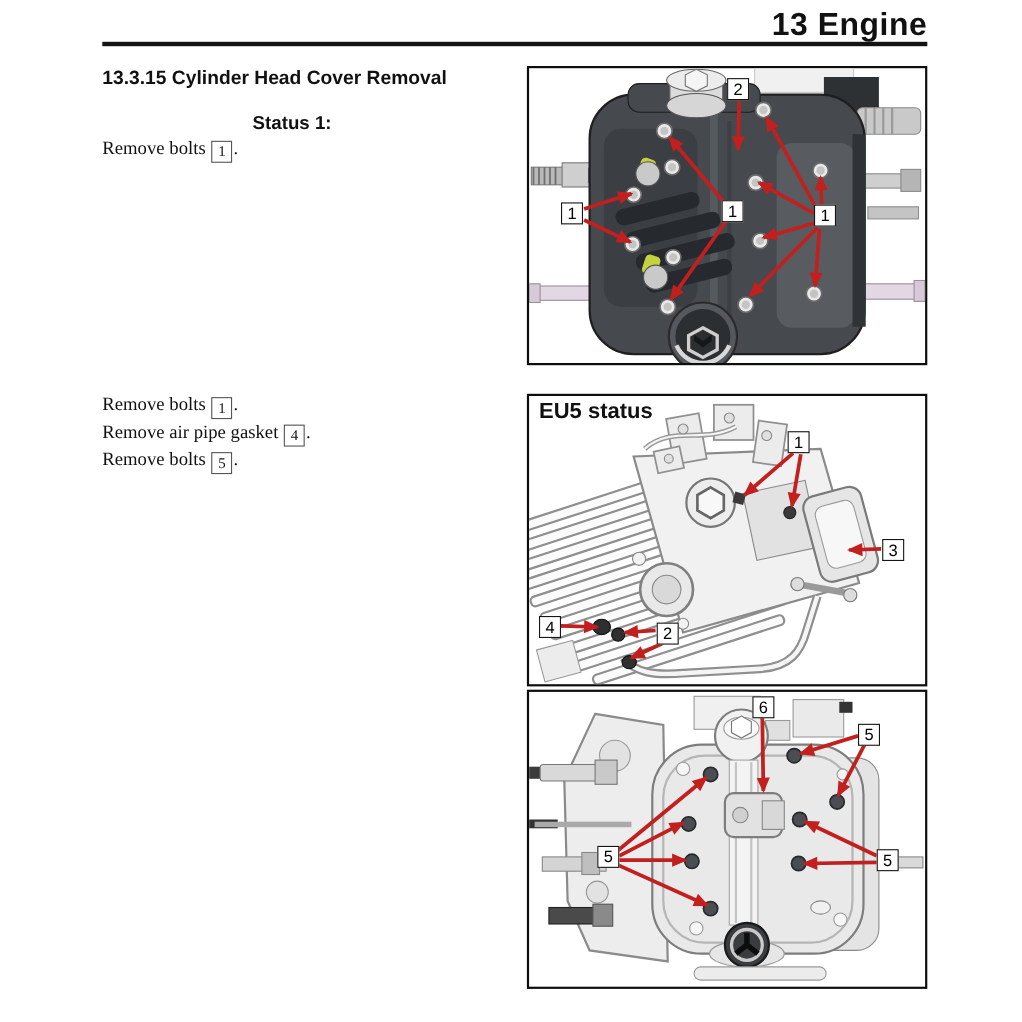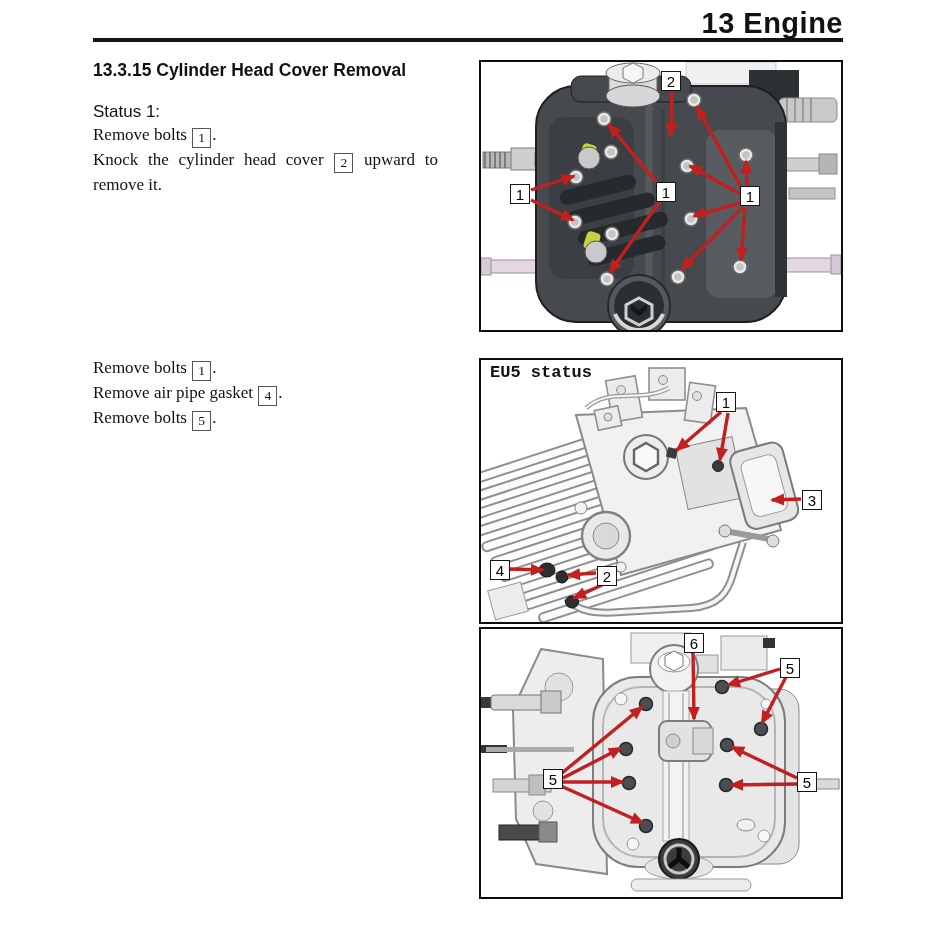--- a/index.html
+++ b/index.html
@@ -22,56 +22,55 @@
     font-size:17.5px; font-weight:bold;
   }
   
   .instructions {
     position:absolute; left:93px; width:345px;
     font-size:17px; line-height:23px; text-align:justify;
   }
   #status1-block { top:100px; }
   #eu5-block { top:356px; }
   .iline { margin:0;font-family:Liberation Serif, serif; }
-  .ihead { margin:0; font-weight:normal; text-align:left; }
+  .ihead { margin:0; font-weight:bold; text-align:center; }
   .numbox {
     display:inline-block; min-width:11px; padding:0 3px; height:18px;
     line-height:17px; border:1.2px solid #555; background:#fff;
     text-align:center; font-size:13.5px; vertical-align:-2px; margin:0 1px;
   }
   
   .figure {
     position:absolute; left:479px; width:364px; box-sizing:border-box;
     border:2px solid #0d0d0d; background:#fff;
   }
   .figure svg { position:absolute; left:0; top:0; }
   .fig-label {
-    position:absolute; left:9px; top:3px; font-size:17px; font-weight:bold;
-    z-index:4; background:transparent;font-family:Liberation Mono, monospace;
+    position:absolute; left:9px; top:3px; font-size:20px; font-weight:bold;
+    z-index:4; background:transparent;
   }
   .callout {
     position:absolute; z-index:5; box-sizing:border-box;
     min-width:20px; height:20px; padding:0 4px;
     background:#fff; border:1.6px solid #151515;
     display:flex; align-items:center; justify-content:center;
     font-size:15px; color:#000;
   }
   .base { z-index:1; } .overlay { z-index:3; }
 </style>
 </head>
 <body>
 
 <div class="chapter-title">13 Engine</div>
 <div class="header-rule"></div>
 <div class="section-title">13.3.15 Cylinder Head Cover Removal</div>
 
 <div class="instructions" id="status1-block">
   <p class="ihead">Status 1:</p>
   <p class="iline"><span>Remove bolts</span> <span class="numbox">1</span><span>.</span></p>
-  <p class="iline"><span>Knock the cylinder head cover</span> <span class="numbox">2</span> <span>upward to remove it.</span></p>
 </div>
 
 <div class="instructions" id="eu5-block">
   <p class="iline"><span>Remove bolts</span> <span class="numbox">1</span><span>.</span></p>
   <p class="iline"><span>Remove air pipe gasket</span> <span class="numbox">4</span><span>.</span></p>
   <p class="iline"><span>Remove bolts</span> <span class="numbox">5</span><span>.</span></p>
 </div>
 
 <div class="figure" style="top:60px;height:272px">
   <svg class="base" width="360" height="268" viewBox="0 0 360 268">

